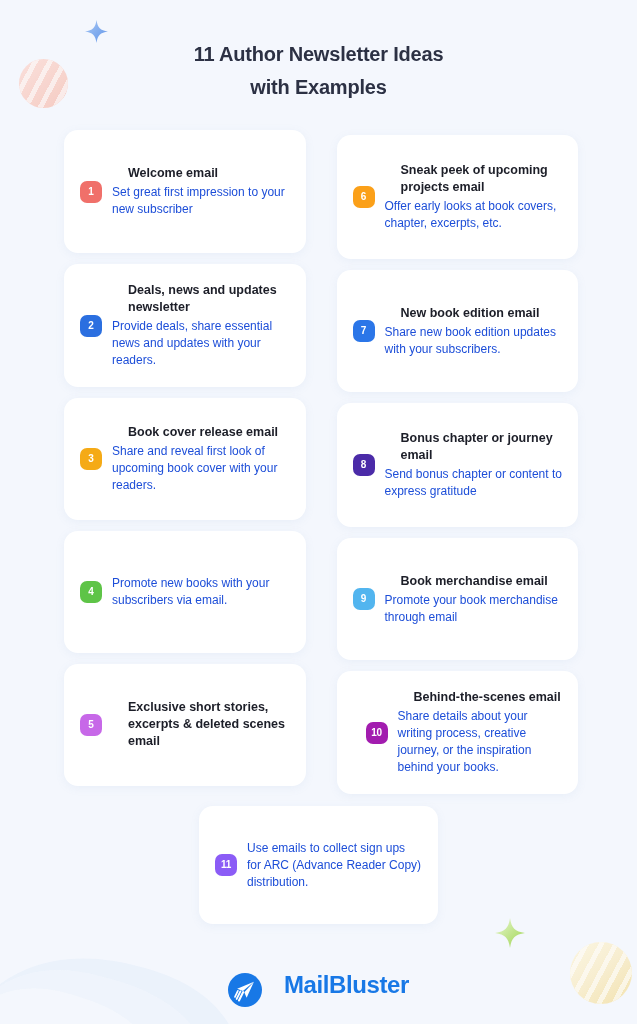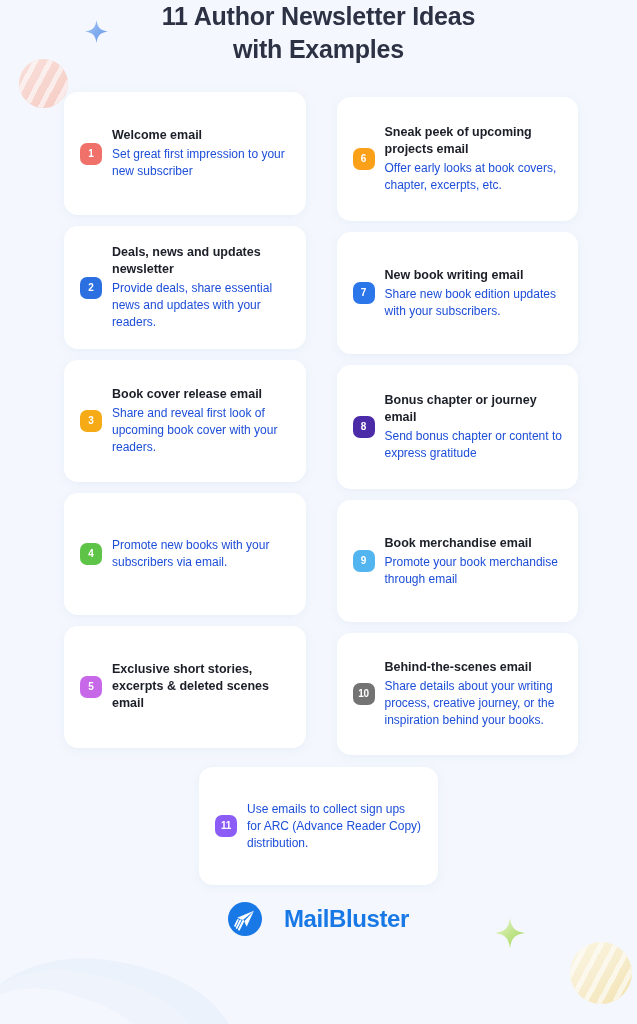--- a/index.html
+++ b/index.html
@@ -85,24 +85,25 @@
     height: 110px;
     opacity: 0.75;
   }
 
   
   .heading {
     position: relative;
     z-index: 3;
     text-align: center;
     color: #2c3144;
-    font-size: 25px;
+    font-size: 20px;
     line-height: 33px;
     font-weight: bold;
     letter-spacing: -0.2px;
+    padding-top: 38px;
     margin: 0 auto;
     width: 420px;
   }
   .heading .line { display: block; }
 
   
   .grid {
     position: relative;
     z-index: 2;
     margin-top: 26px;
@@ -153,21 +154,21 @@
     letter-spacing: -0.2px;
   }
 
   .card-text { min-width: 0; }
 
   .card-title {
     color: #1c1e28;
     font-size: 12.5px;
     font-weight: bold;
     line-height: 17px;
-    margin: 0 0 2px 0;
+    margin: 0 0 2px 16px;
   }
   .card-desc {
     color: #1d4ed8;
     font-size: 12px;
     line-height: 17px;
     margin: 0;
   }
 
   
   .h-left-1 { min-height: 123px; }
@@ -192,24 +193,24 @@
   .card-last {
     width: 239px;
     min-height: 118px;
   }
 
   
   .footer {
     position: relative;
     z-index: 3;
     display: flex;
-    align-items: center;
+    align-items: flex-start;
     justify-content: center;
     gap: 22px;
-    margin-top: 17px;
+    margin-top: 49px;
   }
   .logo-mark {
     width: 34px;
     height: 34px;
     flex: 0 0 auto;
   }
   .logo-text {
     font-size: 24px;
     font-weight: bold;
     color: #1878e6;
@@ -325,21 +326,21 @@
             <p class="card-title">Sneak peek of upcoming projects email</p>
             <p class="card-desc">Offer early looks at book covers, chapter, excerpts, etc.</p>
           </div>
         </div>
       </div>
 
       <div class="card h-right-2">
         <div class="card-body">
           <span class="badge" style="background: rgb(43, 118, 232);">7</span>
           <div class="card-text">
-            <p class="card-title">New book writing email</p>
+            <p class="card-title">New book edition email</p>
             <p class="card-desc">Share new book edition updates with your subscribers.</p>
           </div>
         </div>
       </div>
 
       <div class="card h-right-3">
         <div class="card-body">
           <span class="badge" style="background: rgb(75, 43, 168);">8</span>
           <div class="card-text">
             <p class="card-title">Bonus chapter or journey email</p>
@@ -353,21 +354,21 @@
           <span class="badge" style="background: rgb(82, 181, 239);">9</span>
           <div class="card-text">
             <p class="card-title">Book merchandise email</p>
             <p class="card-desc">Promote your book merchandise through email</p>
           </div>
         </div>
       </div>
 
       <div class="card h-right-5">
         <div class="card-body">
-          <span class="badge" style="background: #737373;">10</span>
+          <span class="badge" style="background: #a21caf; margin-left: 13px;">10</span>
           <div class="card-text">
             <p class="card-title">Behind-the-scenes email</p>
             <p class="card-desc">Share details about your writing process, creative journey, or the inspiration behind your books.</p>
           </div>
         </div>
       </div>
 
     </div>
   </div>
 

